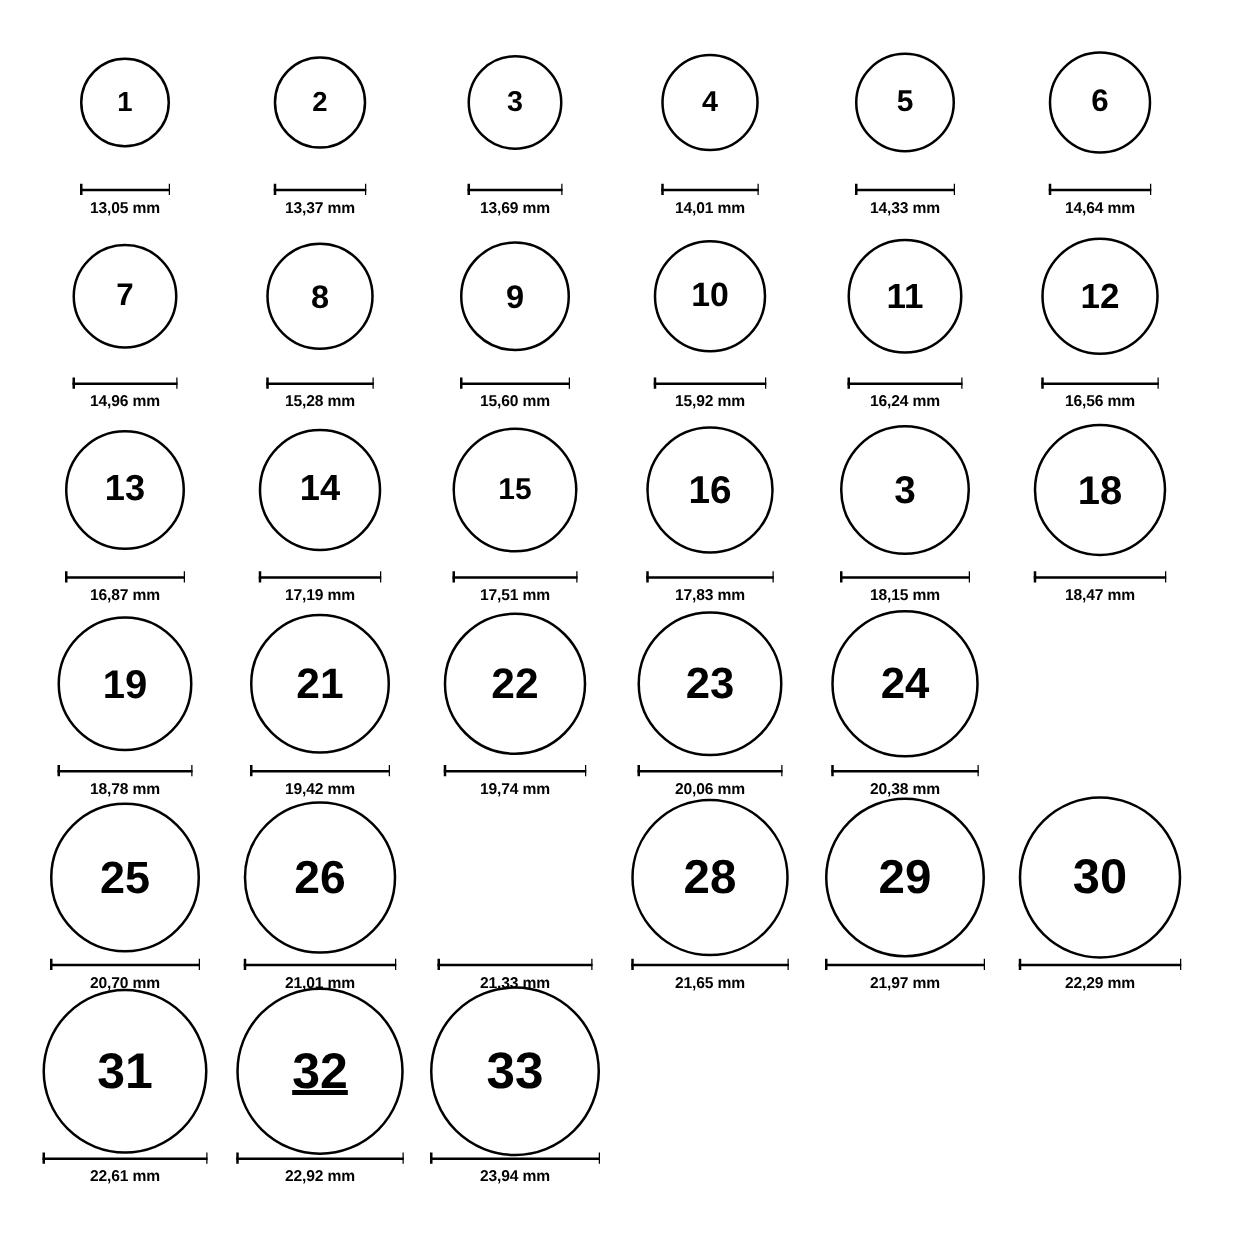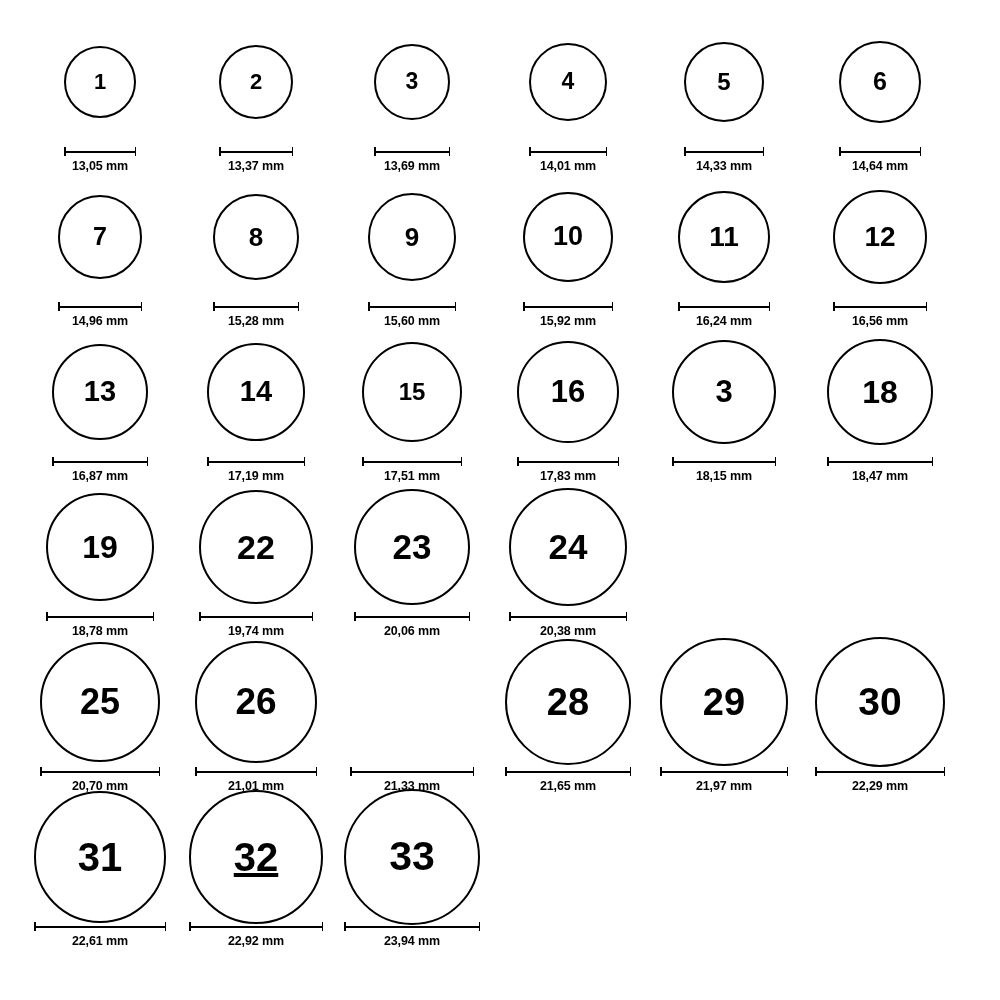--- a/index.html
+++ b/index.html
@@ -386,20 +386,35 @@
             <div class="caliper" style="width: 108px;">
               <span class="bar"></span>
               <span class="tick left"></span>
               <span class="tick right"></span>
             </div>
             <div class="mm-label">18,78 mm</div>
           </div>
         </div>
         <div class="size-cell" style="height: 155px;">
           <div class="circle-area" style="height: 123px;">
+            <div class="ring-circle" style="width: 112px; height: 112px;">
+              <span class="ring-number" style="font-size: 34px;">21</span>
+            </div>
+          </div>
+          <div class="measure">
+            <div class="caliper" style="width: 112px;">
+              <span class="bar"></span>
+              <span class="tick left"></span>
+              <span class="tick right"></span>
+            </div>
+            <div class="mm-label">19,42 mm</div>
+          </div>
+        </div>
+        <div class="size-cell" style="height: 155px;">
+          <div class="circle-area" style="height: 123px;">
             <div class="ring-circle" style="width: 114px; height: 114px;">
               <span class="ring-number" style="font-size: 34px;">22</span>
             </div>
           </div>
           <div class="measure">
             <div class="caliper" style="width: 114px;">
               <span class="bar"></span>
               <span class="tick left"></span>
               <span class="tick right"></span>
             </div>

